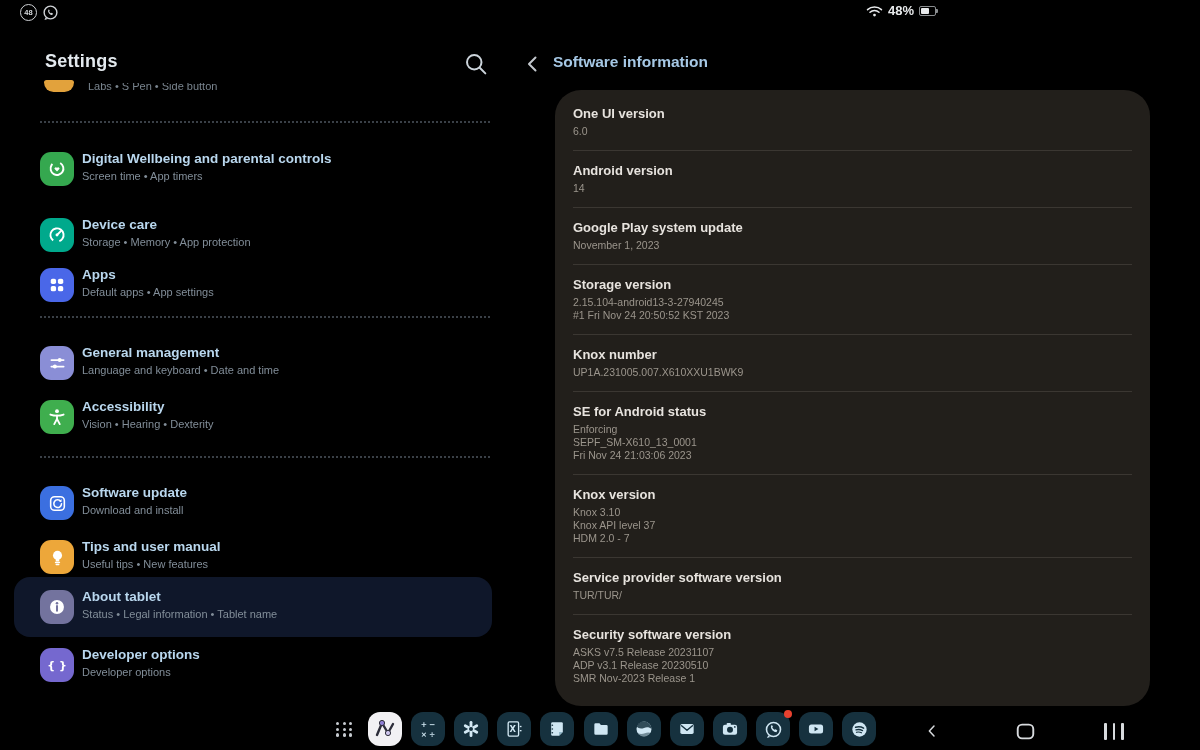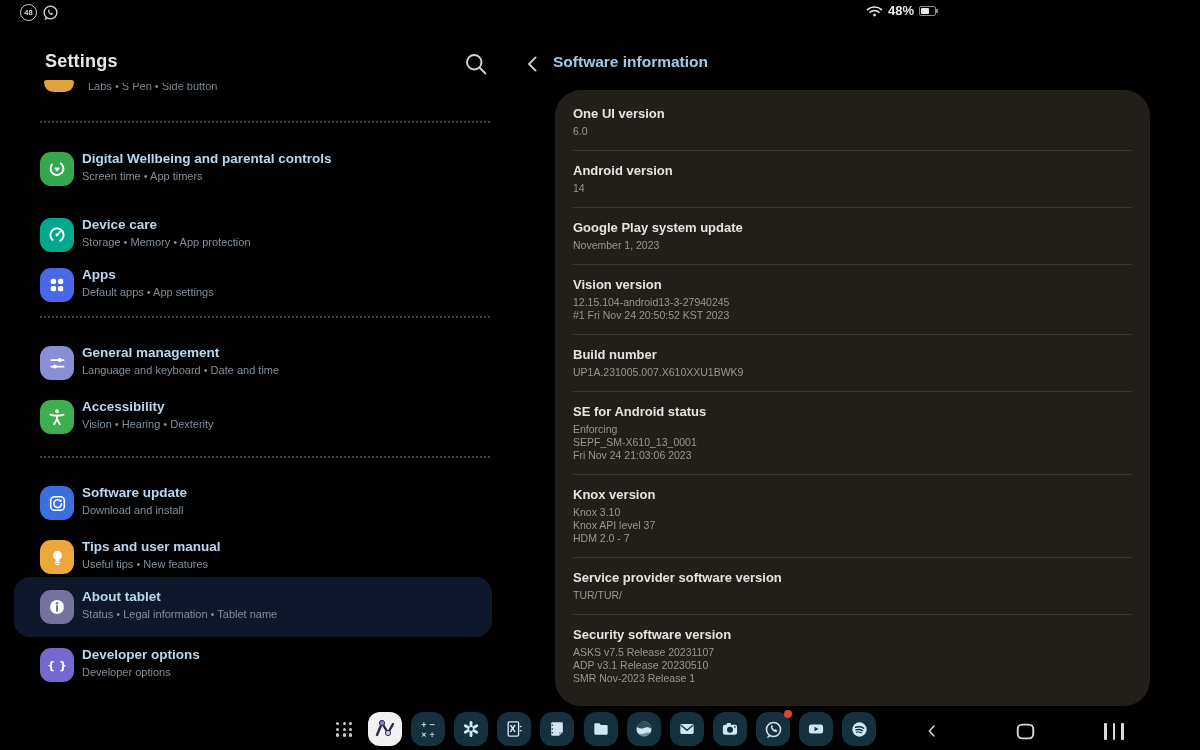--- a/index.html
+++ b/index.html
@@ -222,27 +222,27 @@
     <div class="dt">Android version</div>
     <span class="dv">14</span>
   </div>
   <div class="d-div"></div>
   <div class="d-item">
     <div class="dt">Google Play system update</div>
     <span class="dv">November 1, 2023</span>
   </div>
   <div class="d-div"></div>
   <div class="d-item">
-    <div class="dt">Vision version</div>
-    <span class="dv">12.15.104-android13-3-27940245</span>
+    <div class="dt">Storage version</div>
+    <span class="dv">2.15.104-android13-3-27940245</span>
     <span class="dv">#1 Fri Nov 24 20:50:52 KST 2023</span>
   </div>
   <div class="d-div"></div>
   <div class="d-item">
-    <div class="dt">Build number</div>
+    <div class="dt">Knox number</div>
     <span class="dv">UP1A.231005.007.X610XXU1BWK9</span>
   </div>
   <div class="d-div"></div>
   <div class="d-item">
     <div class="dt">SE for Android status</div>
     <span class="dv">Enforcing</span>
     <span class="dv">SEPF_SM-X610_13_0001</span>
     <span class="dv">Fri Nov 24 21:03:06 2023</span>
   </div>
   <div class="d-div"></div>

